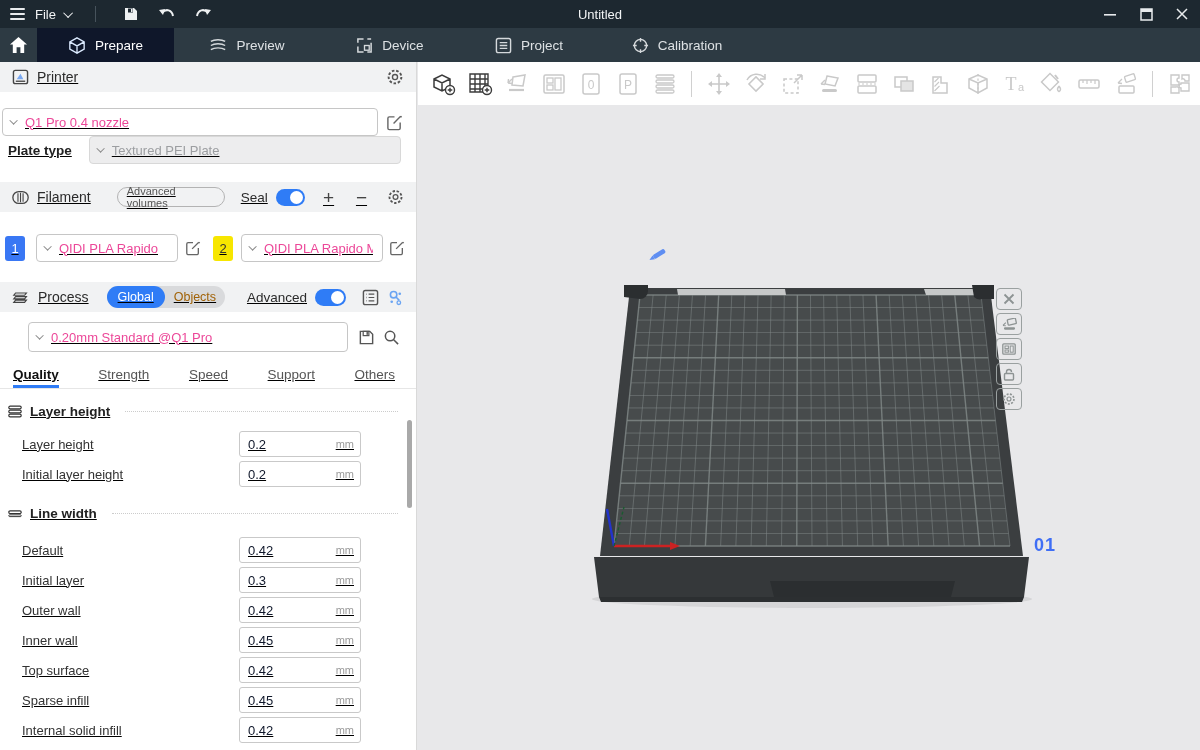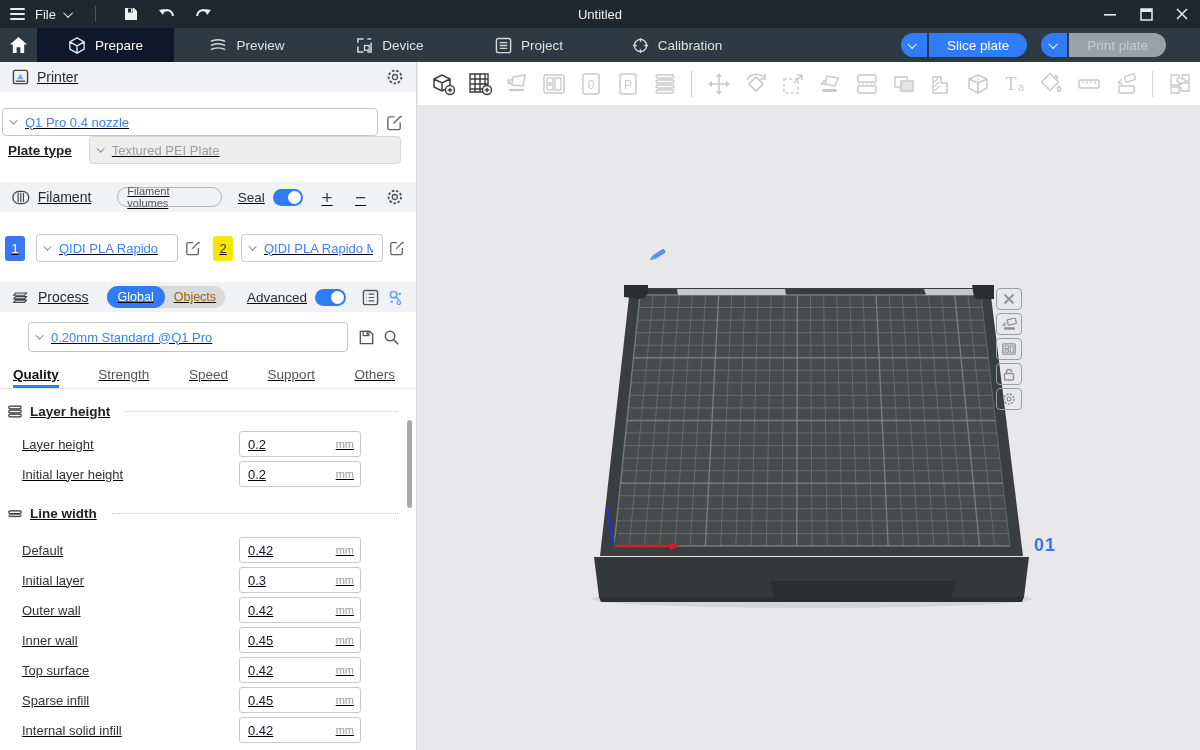--- a/index.html
+++ b/index.html
@@ -27,21 +27,21 @@
   .splitbtn { display:flex; align-items:center; gap:2px; }
   .sb-chev { width:26px; height:24px; border-radius:12px 0 0 12px; background:#2f7cf6; display:flex; align-items:center; justify-content:center; color:#fff; }
   .sb-main { height:24px; border-radius:0 12px 12px 0; padding:0 18px; display:flex; align-items:center; font-size:13.5px; }
   .sb-main.blue { background:#2f7cf6; color:#fff; }
   .sb-main.gray { background:#99a0a6; color:#c6cbd0; }
 
   
   #sidebar { left:0; top:62px; width:417px; height:688px; background:#fff; border-right:1px solid #d9d9d9; overflow:hidden;text-decoration:underline; }
   .sec { height:30px; background:#f1f2f3; display:flex; align-items:center; padding:0 12px; gap:8px; font-size:14px; color:#2b2b2b; }
   .sec .grow { flex:1; }
-  .select { display:flex; align-items:center; gap:7px; border:1px solid #c6c6c6; border-radius:4px; height:28px; background:#fff; font-size:13px; color:#3b82f6; padding:0 9px; }
+  .select { display:flex; align-items:center; gap:7px; border:1px solid #c6c6c6; border-radius:4px; height:28px; background:#fff; font-size:13px; color:#ec4899; padding:0 9px; }
   .select .chev { border-color:#8a8a8a; width:6px; height:6px; }
   .select.disabled { background:#ededee; border-color:#d8d8d8; color:#9c9ea1; }
   .rowflex { display:flex; align-items:center; }
   .pill { border:1px solid #b3b3b3; border-radius:10px; height:20px; padding:0 9px; font-size:11px; color:#555; display:flex; align-items:center; }
   .tog { width:31px; height:17px; border-radius:9px; background:#2f7cf6; position:relative; }
   .tog::after { content:""; position:absolute; right:2px; top:2px; width:13px; height:13px; background:#fff; border-radius:50%; }
   .pm { font-size:19px; color:#444; width:20px; text-align:center; line-height:19px; }
   .fbadge { width:20px; height:25px; border-radius:3px; display:flex; align-items:center; justify-content:center; font-size:13px; }
   .seg { height:22px; border-radius:11px; background:#d9dadc; display:flex; align-items:center; font-size:12.5px; }
   .seg-on { background:#2f7cf6; color:#fff; border-radius:11px; padding:0 11px; height:22px; display:flex; align-items:center; }
@@ -151,34 +151,20 @@
       </svg>
     <span>Project</span>
   </div>
   <div class="mtab" style="width:158px">
     <svg width="17" height="17" viewBox="0 0 18 18">
         <circle cx="9" cy="9" r="6.5" fill="none" stroke="#d5d9dc" stroke-width="1.5"></circle>
         <path d="M9 1 V5 M9 13 V17 M1 9 H5 M13 9 H17" stroke="#d5d9dc" stroke-width="1.5"></path>
       </svg>
     <span>Calibration</span>
   </div>
-  <div class="tbr">
-    <div class="splitbtn">
-      <div class="sb-chev">
-          <span class="chev"></span>
-        </div>
-      <div class="sb-main blue">Slice plate</div>
-    </div>
-    <div class="splitbtn">
-      <div class="sb-chev">
-          <span class="chev"></span>
-        </div>
-      <div class="sb-main gray">Print plate</div>
-    </div>
-  </div>
 </div>
 
 <div id="sidebar" class="abs">
 
   <div class="sec">
     <svg width="17" height="16" viewBox="0 0 18 17">
         <rect x="1.5" y="1.5" width="15" height="14" rx="2" fill="none" stroke="#444" stroke-width="1.5"></rect>
         <path d="M5 11 L9 5 L12 11 Z" fill="#7aa8f0"></path>
         <path d="M4 13 H14" stroke="#444" stroke-width="1.4"></path>
       </svg>
@@ -208,21 +194,21 @@
       <span>Textured PEI Plate</span>
     </div>
   </div>
 
   <div class="sec" style="margin-top:18px">
     <svg width="18" height="15" viewBox="0 0 20 16">
         <rect x="1" y="1" width="18" height="14" rx="7" fill="none" stroke="#444" stroke-width="1.5"></rect>
         <path d="M7 3 V13 M10 2.5 V13.5 M13 3 V13" fill="none" stroke="#444" stroke-width="1.3"></path>
       </svg>
     <span>Filament</span>
-    <div class="pill" style="margin-left:18px">Filament volumes</div>
+    <div class="pill" style="margin-left:18px">Advanced volumes</div>
     <div class="grow"></div>
     <span style="font-size:13.5px">Seal</span>
     <div class="tog"></div>
     <span class="pm" style="margin-left:6px">+</span>
     <span class="pm" style="margin-left:6px">−</span>
     <svg width="18" height="18" viewBox="0 0 24 24" style="margin-left:8px">
         <circle cx="12" cy="12" r="8.5" fill="none" stroke="#555" stroke-width="2.6" stroke-dasharray="3.4 2.4"></circle>
         <circle cx="12" cy="12" r="3.4" fill="none" stroke="#555" stroke-width="1.8"></circle>
       </svg>
   </div>

